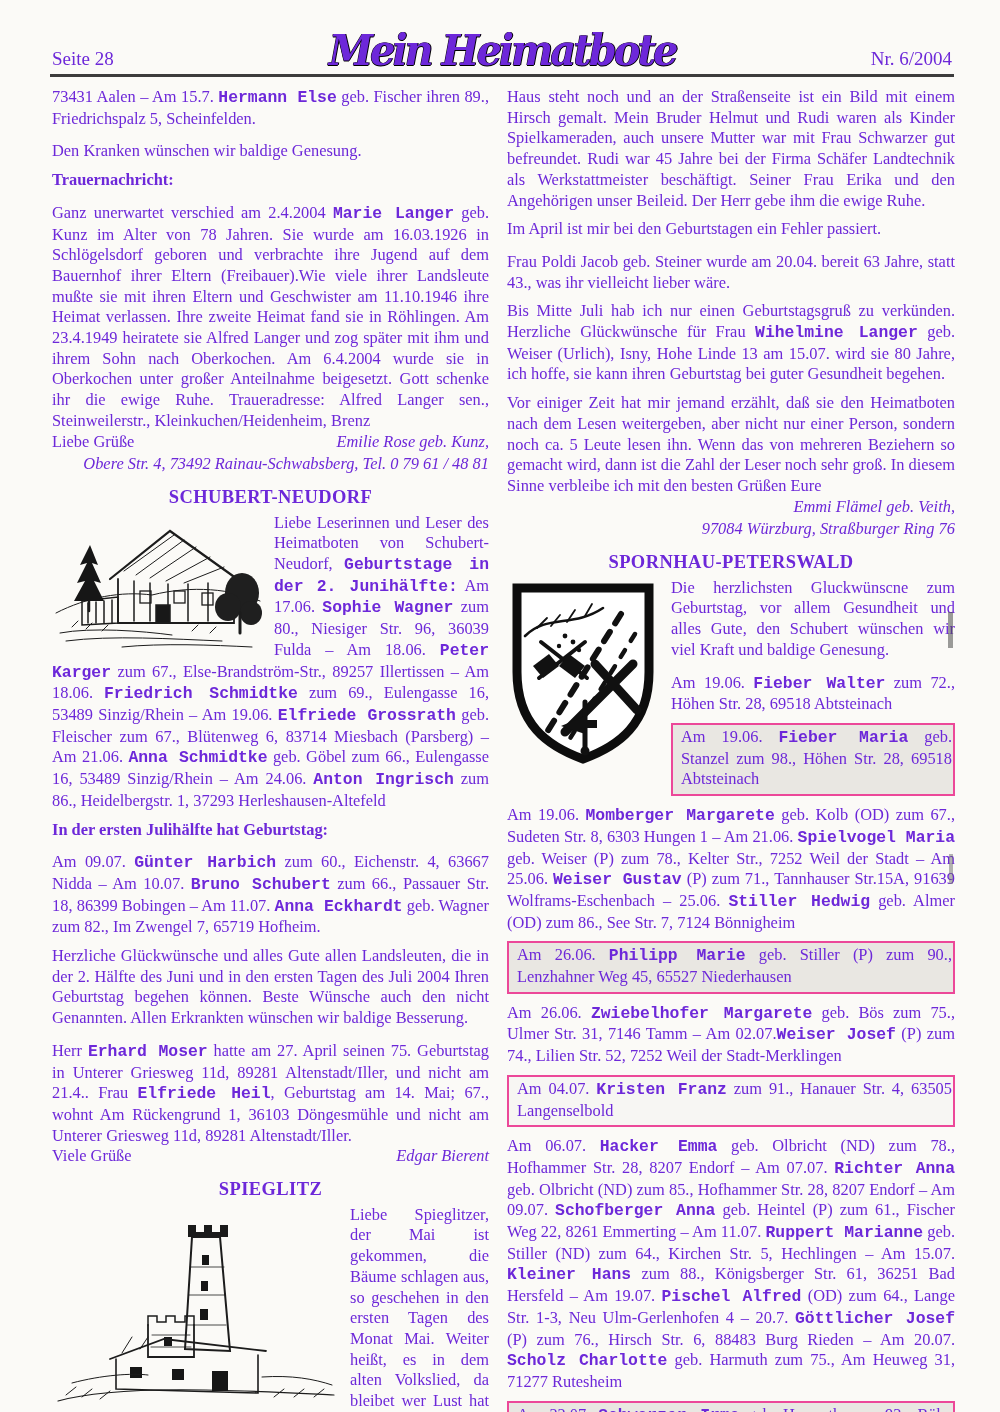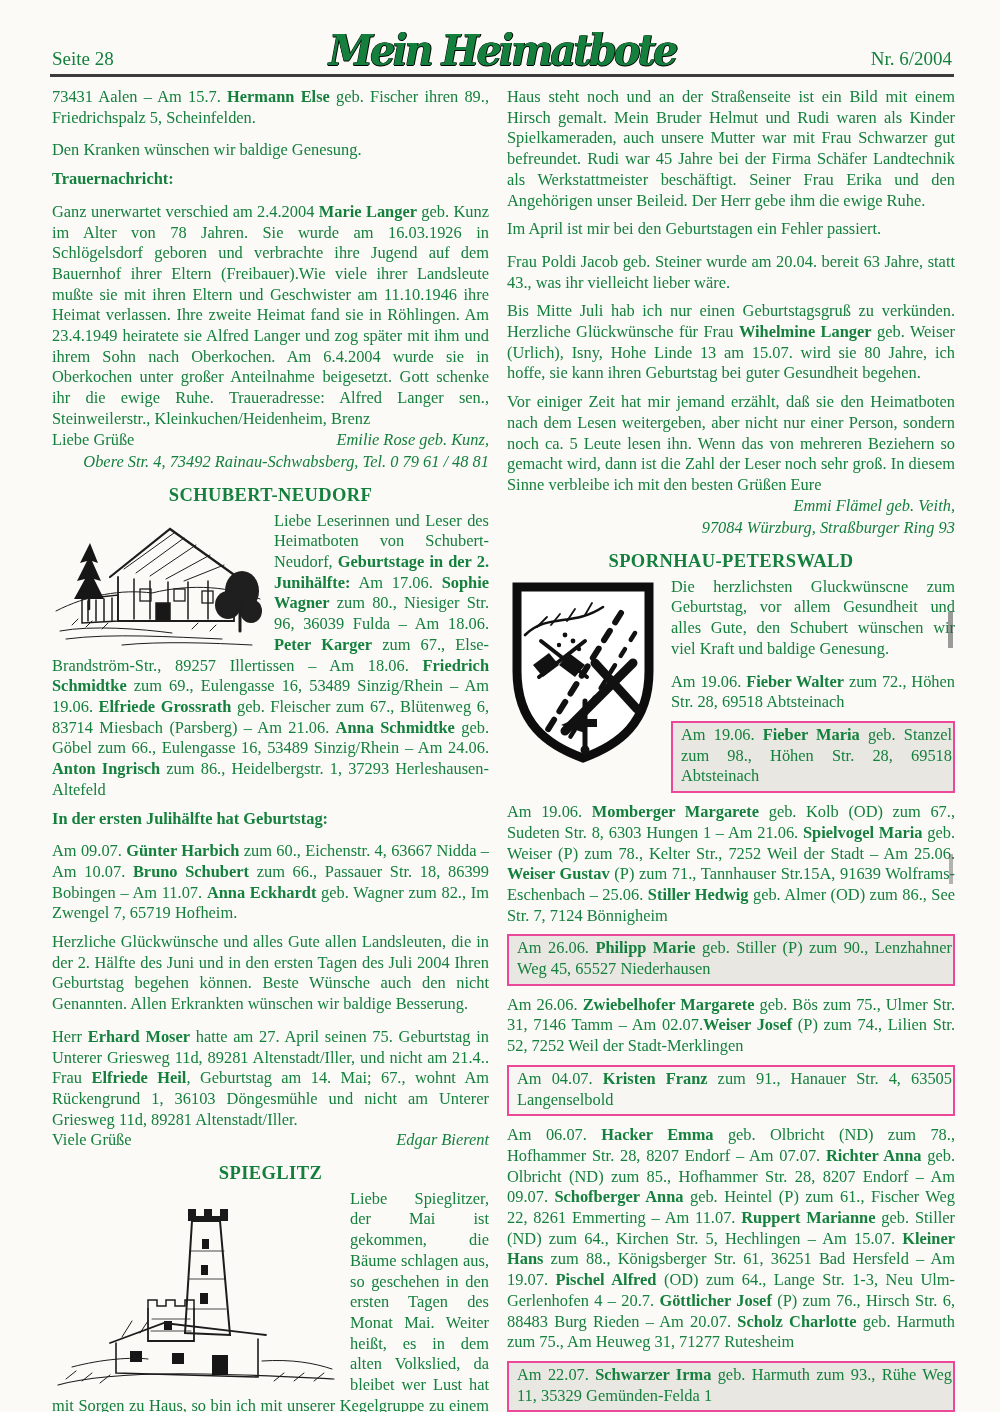--- a/index.html
+++ b/index.html
@@ -3,21 +3,21 @@
 <meta charset="utf-8">
 <style>
   html,body{margin:0;padding:0;}
   body{background:#777;}
   .page{
     position:relative;
     width:1000px;height:1412px;
     margin:0 auto;
     background:#fbfaf7;
     overflow:hidden;
-    color:#15803d;
+    color:#6d28d9;
     font-family:"Liberation Serif","DejaVu Serif",serif;
   }
   
   .header{
     display:flex;align-items:flex-end;
     padding:30px 48px 0 52px;
   }
   .pageno,.issue{font-size:19px;line-height:22px;white-space:nowrap;}
   .pageno{flex:1;text-align:left;}
   .issue{flex:1;text-align:right;}
@@ -66,21 +66,21 @@
   .notice.shaded{background:#e9e7e2;}
   .notice.plain{background:#f7f6f3;}
   
   .fig{float:left;background:#fbfaf7;}
   .fig-house{width:212px;height:140px;margin:2px 10px 2px 0;}
   .fig-tower{width:286px;height:202px;margin:2px 12px 2px 0;}
   .fig-shield{width:152px;height:188px;margin:2px 12px 2px 0;}
   
   .mark1{position:absolute;left:948px;top:612px;width:5px;height:36px;background:#4a4a4a;opacity:.55;}
   .mark2{position:absolute;left:949px;top:854px;width:4px;height:30px;background:#5a5a5a;opacity:.45;}
-  b{font-weight:bold;}
+  b{font-weight:bold;font-family:Liberation Mono, monospace;}
   i{font-style:italic;}
 </style>
 </head>
 <body>
 
 <div class="page">
 
   <div class="header">
     <span class="pageno">Seite 28</span>
     <span class="masthead">Mein Heimatbote</span>
@@ -173,21 +173,21 @@
     <div class="col right">
       <p>Haus steht noch und an der Straßenseite ist ein Bild mit einem Hirsch gemalt. Mein Bruder Helmut und Rudi waren als Kinder Spielkameraden, auch unsere Mutter war mit Frau Schwarzer gut befreundet. Rudi war 45 Jahre bei der Firma Schäfer Landtechnik als Werkstattmeister beschäftigt. Seiner Frau Erika und den Angehörigen unser Beileid. Der Herr gebe ihm die ewige Ruhe.</p>
       <p class="tight">Im April ist mir bei den Geburtstagen ein Fehler passiert.</p>
       <p class="nogap">Frau Poldi Jacob geb. Steiner wurde am 20.04. bereit 63 Jahre, statt 43., was ihr vielleicht lieber wäre.</p>
       <p>Bis Mitte Juli hab ich nur einen Geburtstagsgruß zu verkünden. Herzliche Glückwünsche für Frau <b>Wihelmine Langer</b> geb. Weiser (Urlich), Isny, Hohe Linde 13 am 15.07. wird sie 80 Jahre, ich hoffe, sie kann ihren Geburtstag bei guter Gesundheit begehen.</p>
       <p class="tight">Vor einiger Zeit hat mir jemand erzählt, daß sie den Heimatboten nach dem Lesen weitergeben, aber nicht nur einer Person, sondern noch ca. 5 Leute lesen ihn. Wenn das von mehreren Beziehern so gemacht wird, dann ist die Zahl der Leser noch sehr groß. In diesem Sinne verbleibe ich mit den besten Grüßen Eure</p>
       <div class="sigline right">
         <i>Emmi Flämel geb. Veith,</i>
       </div>
       <div class="sigline right sig-gap">
-        <i>97084 Würzburg, Straßburger Ring 93</i>
+        <i>97084 Würzburg, Straßburger Ring 76</i>
       </div>
 
       <h3>SPORNHAU-PETERSWALD</h3>
       <svg class="fig fig-shield" viewBox="0 0 152 188" xmlns="http://www.w3.org/2000/svg">
         <path d="M10 8 H142 V92 C142 144 112 166 76 179 C40 166 10 144 10 92 Z" fill="#ffffff" stroke="#0d0d0d" stroke-width="9"></path>
         <g stroke="#111" fill="none" stroke-linecap="round">
           <path d="M18 56 C40 34 66 48 96 28" stroke-width="2.6"></path>
           <path d="M30 48 l10 -10 M44 46 l9 -11 M60 42 l8 -12 M78 36 l7 -12" stroke-width="1.8"></path>
           <g fill="#111" stroke="none">
             <circle cx="58" cy="56" r="2.4"></circle>

